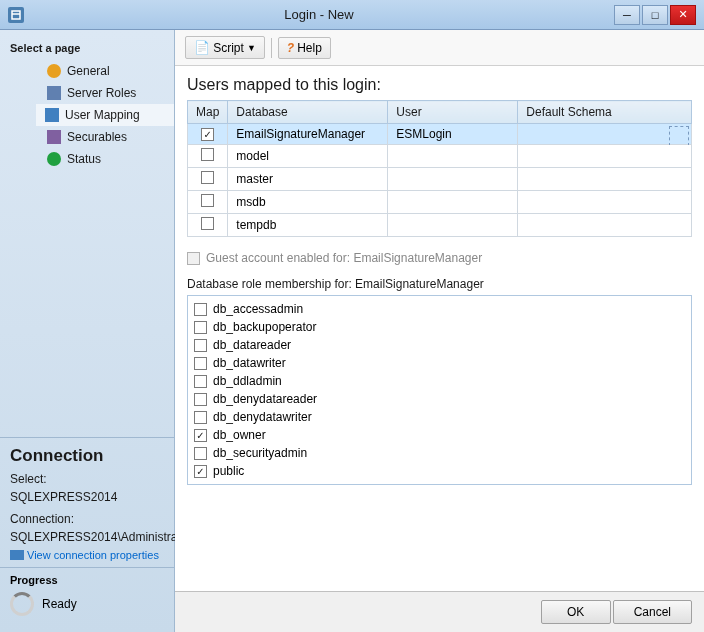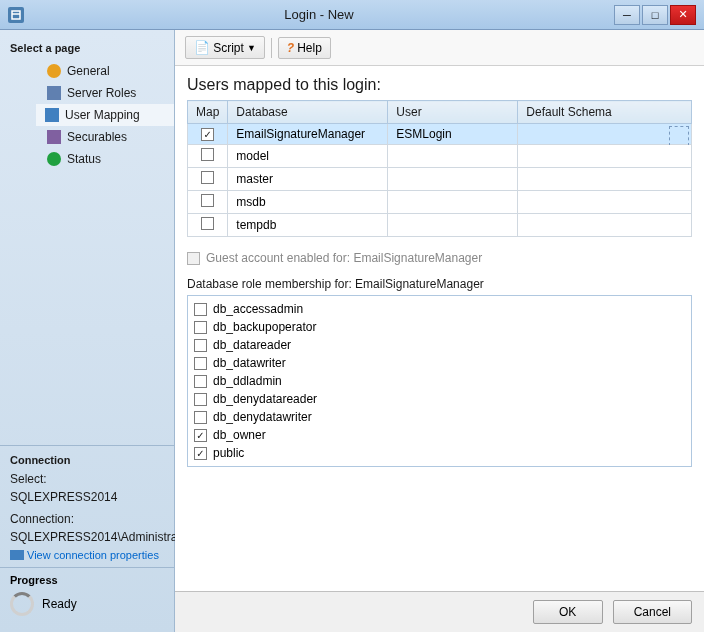--- a/index.html
+++ b/index.html
@@ -30,21 +30,21 @@
       display: flex;
       flex-direction: column;
       padding: 8px 0;
     }
     .sidebar-section-title { font-size: 11px; font-weight: bold; color: #1a1a1a; padding: 4px 10px 6px 10px; }
     .sidebar-item { display: flex; align-items: center; gap: 5px; padding: 3px 10px; cursor: pointer; color: #1a1a1a; margin-left: 36px; }
     .sidebar-item.active { background: rgba(255,255,255,0.6); padding-left: 8px; }
     .sidebar-icon { width: 16px; height: 16px; display: flex; align-items: center; justify-content: center; flex-shrink: 0; }
     .sidebar-label { font-size: 12px; }
     .sidebar-section { padding: 6px 10px; }
-    .sidebar-section-header { font-size: 11px; font-weight: bold; color: #1a1a1a; margin-bottom: 4px; }
+    .sidebar-section-header { font-size: 17px; font-weight: bold; color: #1a1a1a; margin-bottom: 4px; }
     .sidebar-info { font-size: 11px; color: #1a1a1a; line-height: 1.5; }
     .link-text { color: #0066cc; cursor: pointer; display: flex; align-items: center; gap: 3px; margin-top: 3px; }
 
     .progress-section { padding: 6px 10px 8px; border-top: 1px solid #a0b8d0; }
     .progress-header { font-size: 11px; font-weight: bold; margin-bottom: 6px; }
     .progress-content { display: flex; align-items: center; gap: 8px; }
     .spinner { width: 24px; height: 24px; border-radius: 50%; border: 3px solid #d0d0d0; border-top-color: #808080; flex-shrink: 0; }
 
     .content-area { flex: 1; background: white; display: flex; flex-direction: column; }
 
@@ -74,21 +74,21 @@
     .guest-row { display: flex; align-items: center; gap: 6px; padding: 4px 0; }
     .guest-cb { width: 13px; height: 13px; border: 1px solid #b0b0b0; background: #f0f0f0; display: inline-block; }
 
     .roles-section { margin-top: 8px; }
     .roles-label { font-size: 12px; color: #1a1a1a; margin-bottom: 4px; }
     .roles-list { border: 1px solid #b0c8e0; padding: 4px 6px; min-height: 160px; background: white; }
     .role-item { display: flex; align-items: center; gap: 6px; padding: 2px 0; }
     .role-cb { width: 13px; height: 13px; border: 1px solid #7a7a7a; background: white; display: inline-flex; align-items: center; justify-content: center; flex-shrink: 0; }
     .role-cb.checked::after { content: '✓'; font-size: 10px; color: #1a1a1a; }
 
-    .footer { display: flex; justify-content: flex-end; gap: 10px; padding: 8px 12px; border-top: 1px solid #c0c0c0; background: #f0f0f0; }
+    .footer { display: flex; justify-content: flex-end; gap: 2px; padding: 8px 12px; border-top: 1px solid #c0c0c0; background: #f0f0f0; }
     .footer-btn { padding: 4px 20px; border: 1px solid #a0a0a0; background: linear-gradient(to bottom, #f8f8f8, #e0e0e0); cursor: pointer; border-radius: 2px; font-size: 12px; min-width: 70px; }
 
     
     .icon-general { width: 14px; height: 14px; background: #e8a020; border-radius: 50%; }
     .icon-serverroles { width: 14px; height: 14px; background: #6080b0; }
     .icon-usermapping { width: 14px; height: 14px; background: #4080c0; }
     .icon-securables { width: 14px; height: 14px; background: #8060a0; }
     .icon-status { width: 14px; height: 14px; background: #20a040; border-radius: 50%; }
   </style>
 </head>
@@ -294,20 +294,24 @@
   </div>
             <div class="role-item">
     <div class="role-cb "></div>
     <span>db_denydatawriter</span>
   </div>
             <div class="role-item">
     <div class="role-cb checked"></div>
     <span>db_owner</span>
   </div>
             <div class="role-item">
+    <div class="role-cb "></div>
+    <span>db_securityadmin</span>
+  </div>
+            <div class="role-item">
     <div class="role-cb checked"></div>
     <span>public</span>
   </div>
           </div>
       </div>
     </div>
 
     <div class="footer">
       <button class="footer-btn">OK</button>
       <button class="footer-btn">Cancel</button>

